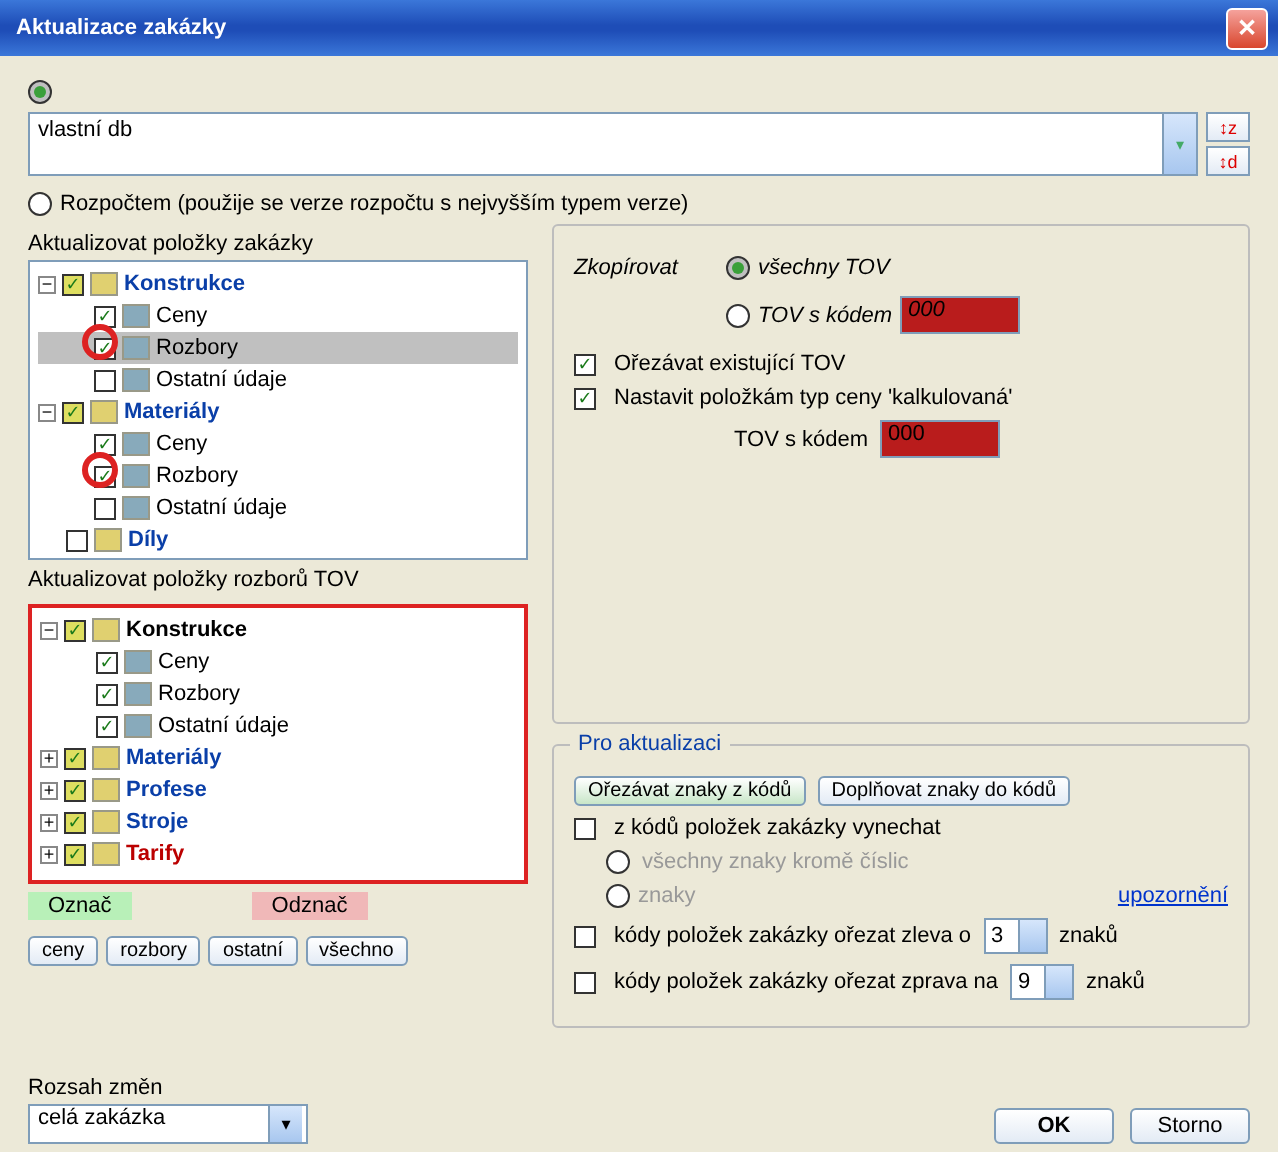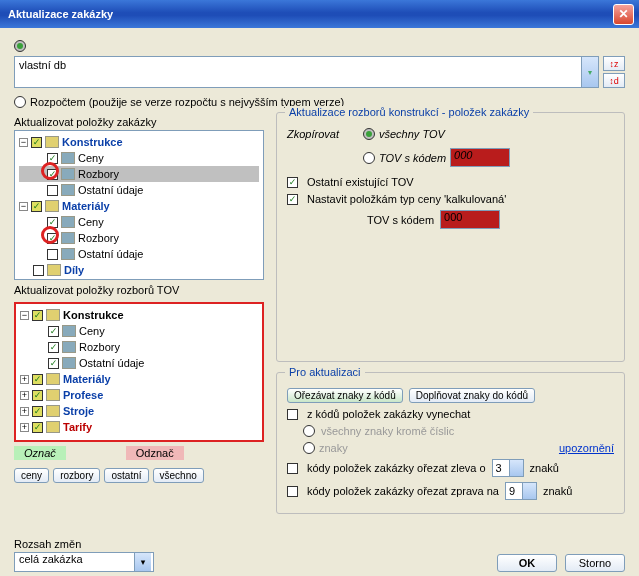--- a/index.html
+++ b/index.html
@@ -45,21 +45,21 @@
 .btn.hl { background: linear-gradient(#fff,#c8e6c8); }
 .footbtns { display: flex; gap: 4px; margin-top: 8px; }
 .marks { display: flex; gap: 60px; margin-top: 4px; font-size: 10px; }
 .link { color: #0033cc; text-decoration: underline; }
 .spin { border: 1px solid #7f9db9; background: #fff; width: 32px; height: 18px; display: inline-flex; align-items: center; padding-left: 3px; position: relative; }
 .spin::after { content: ''; position: absolute; right: 0; top: 0; bottom: 0; width: 13px; background: linear-gradient(180deg,#d6e6fb,#a8c7ef); border-left: 1px solid #7f9db9; }
 .disabled { color: #999; }
 .bottom { display: flex; justify-content: space-between; align-items: flex-end; margin-top: 10px; }
 .sel-combo { border: 1px solid #7f9db9; background: #ffffff; width: 140px; height: 20px; display: flex; align-items: flex-start; padding: 0 4px; position: relative; }
 .sel-combo::after { content: '▾'; position: absolute; right: 2px; top: 0; bottom: 0; width: 16px; background: linear-gradient(180deg,#d6e6fb,#a8c7ef); border-left: 1px solid #7f9db9; display: flex; align-items: center; justify-content: center; font-size: 9px; }
-.mark-o { background: #b8f0b8; padding: 1px 10px; font-style: italic; }
+.mark-o { background: #b8f0b8; padding: 1px 10px; }
 .mark-u { background: #f0b8b8; padding: 1px 10px; }
 </style>
 </head>
 <body>
 
 <div class="titlebar">
   <span>Aktualizace zakázky</span>
   <div class="close">✕</div>
 </div>
 
@@ -193,38 +193,37 @@
       <div class="footbtns">
         <button class="btn sm">ceny</button>
         <button class="btn sm">rozbory</button>
         <button class="btn sm">ostatní</button>
         <button class="btn sm">všechno</button>
       </div>
     </div>
 
     <div class="right">
       <div class="fs" style="height:250px;">
-        <span class="fs-legend">Aktualizace rozborů konstrukcí - položek zakázky</span>
         <div class="fld-row" style="align-items:flex-start;font-style:italic;">
           <span style="width:70px;">Zkopírovat</span>
           <div class="radio-col">
             <div class="radio-row">
                 <span class="radio sel"></span>
                 <span>všechny TOV</span>
               </div>
             <div class="radio-row">
                 <span class="radio"></span>
                 <span>TOV s kódem</span>
                 <span class="txt">000</span>
               </div>
           </div>
         </div>
         <div class="fld-row">
             <span class="chk c"></span>
-            <span>Ostatní existující TOV</span>
+            <span>Ořezávat existující TOV</span>
           </div>
         <div class="fld-row">
             <span class="chk c"></span>
             <span>Nastavit položkám typ ceny 'kalkulovaná'</span>
           </div>
         <div class="fld-row" style="margin-left:80px;">
             <span>TOV s kódem</span>
             <span class="txt">000</span>
           </div>
       </div>

